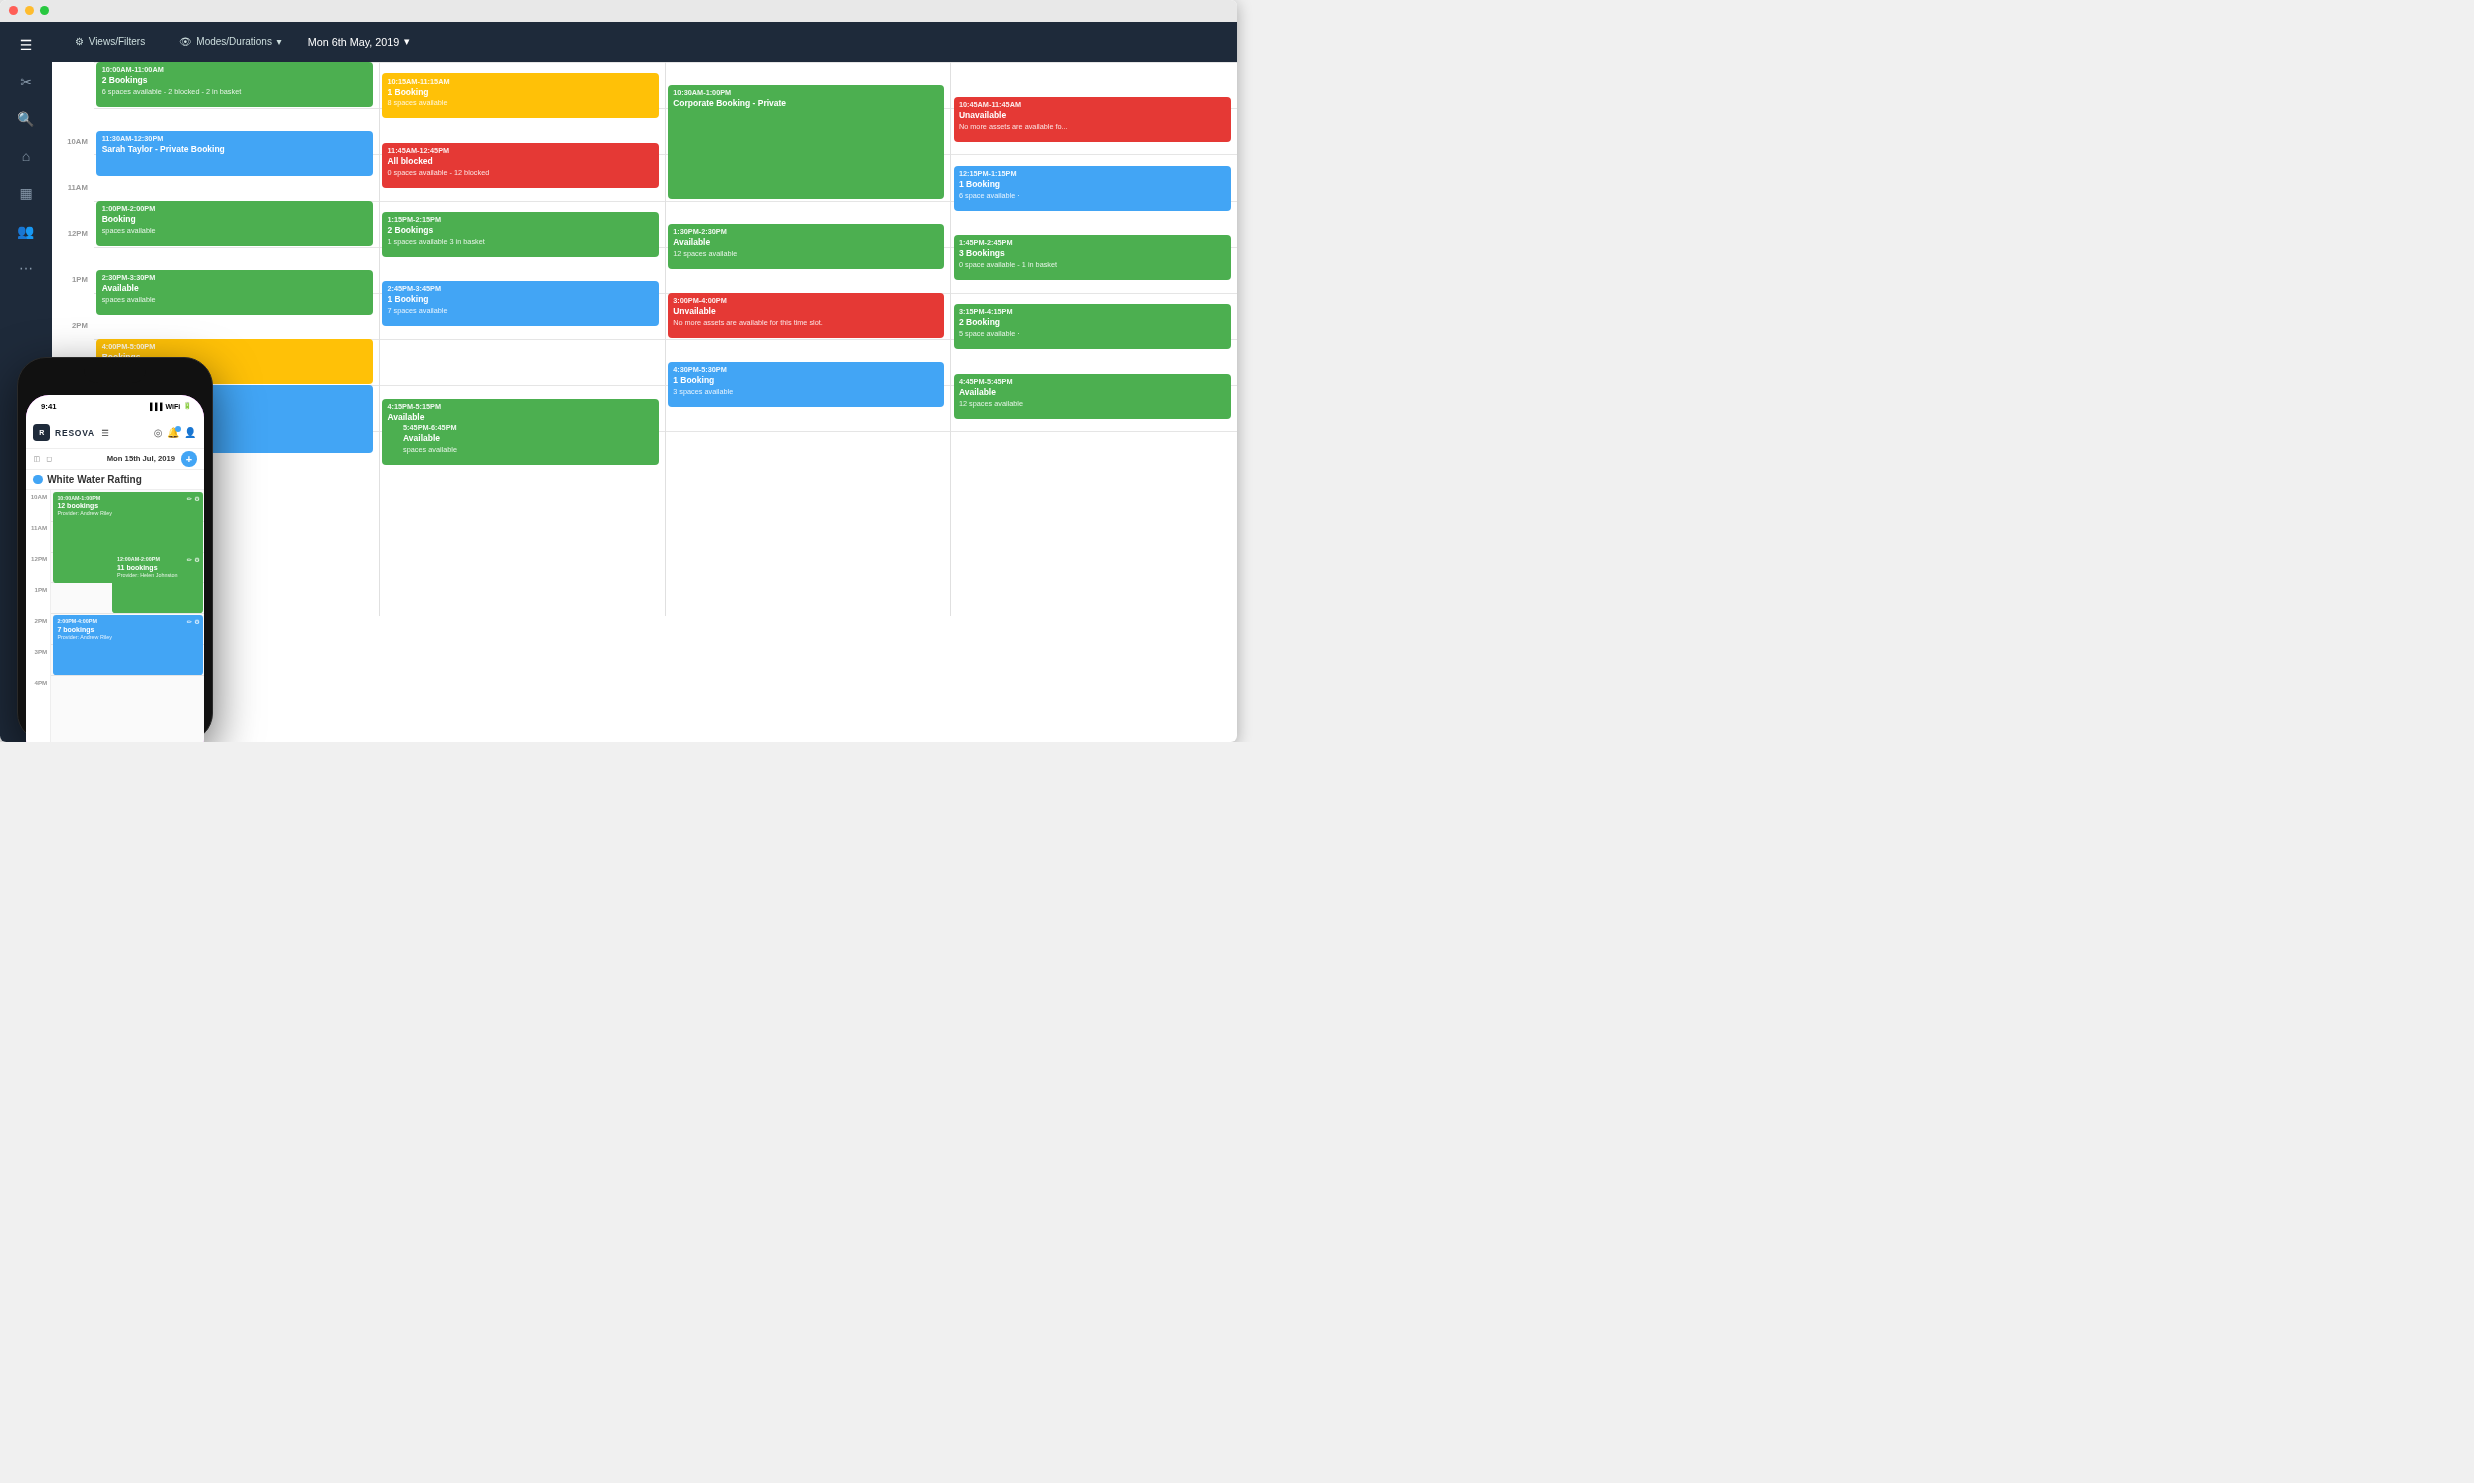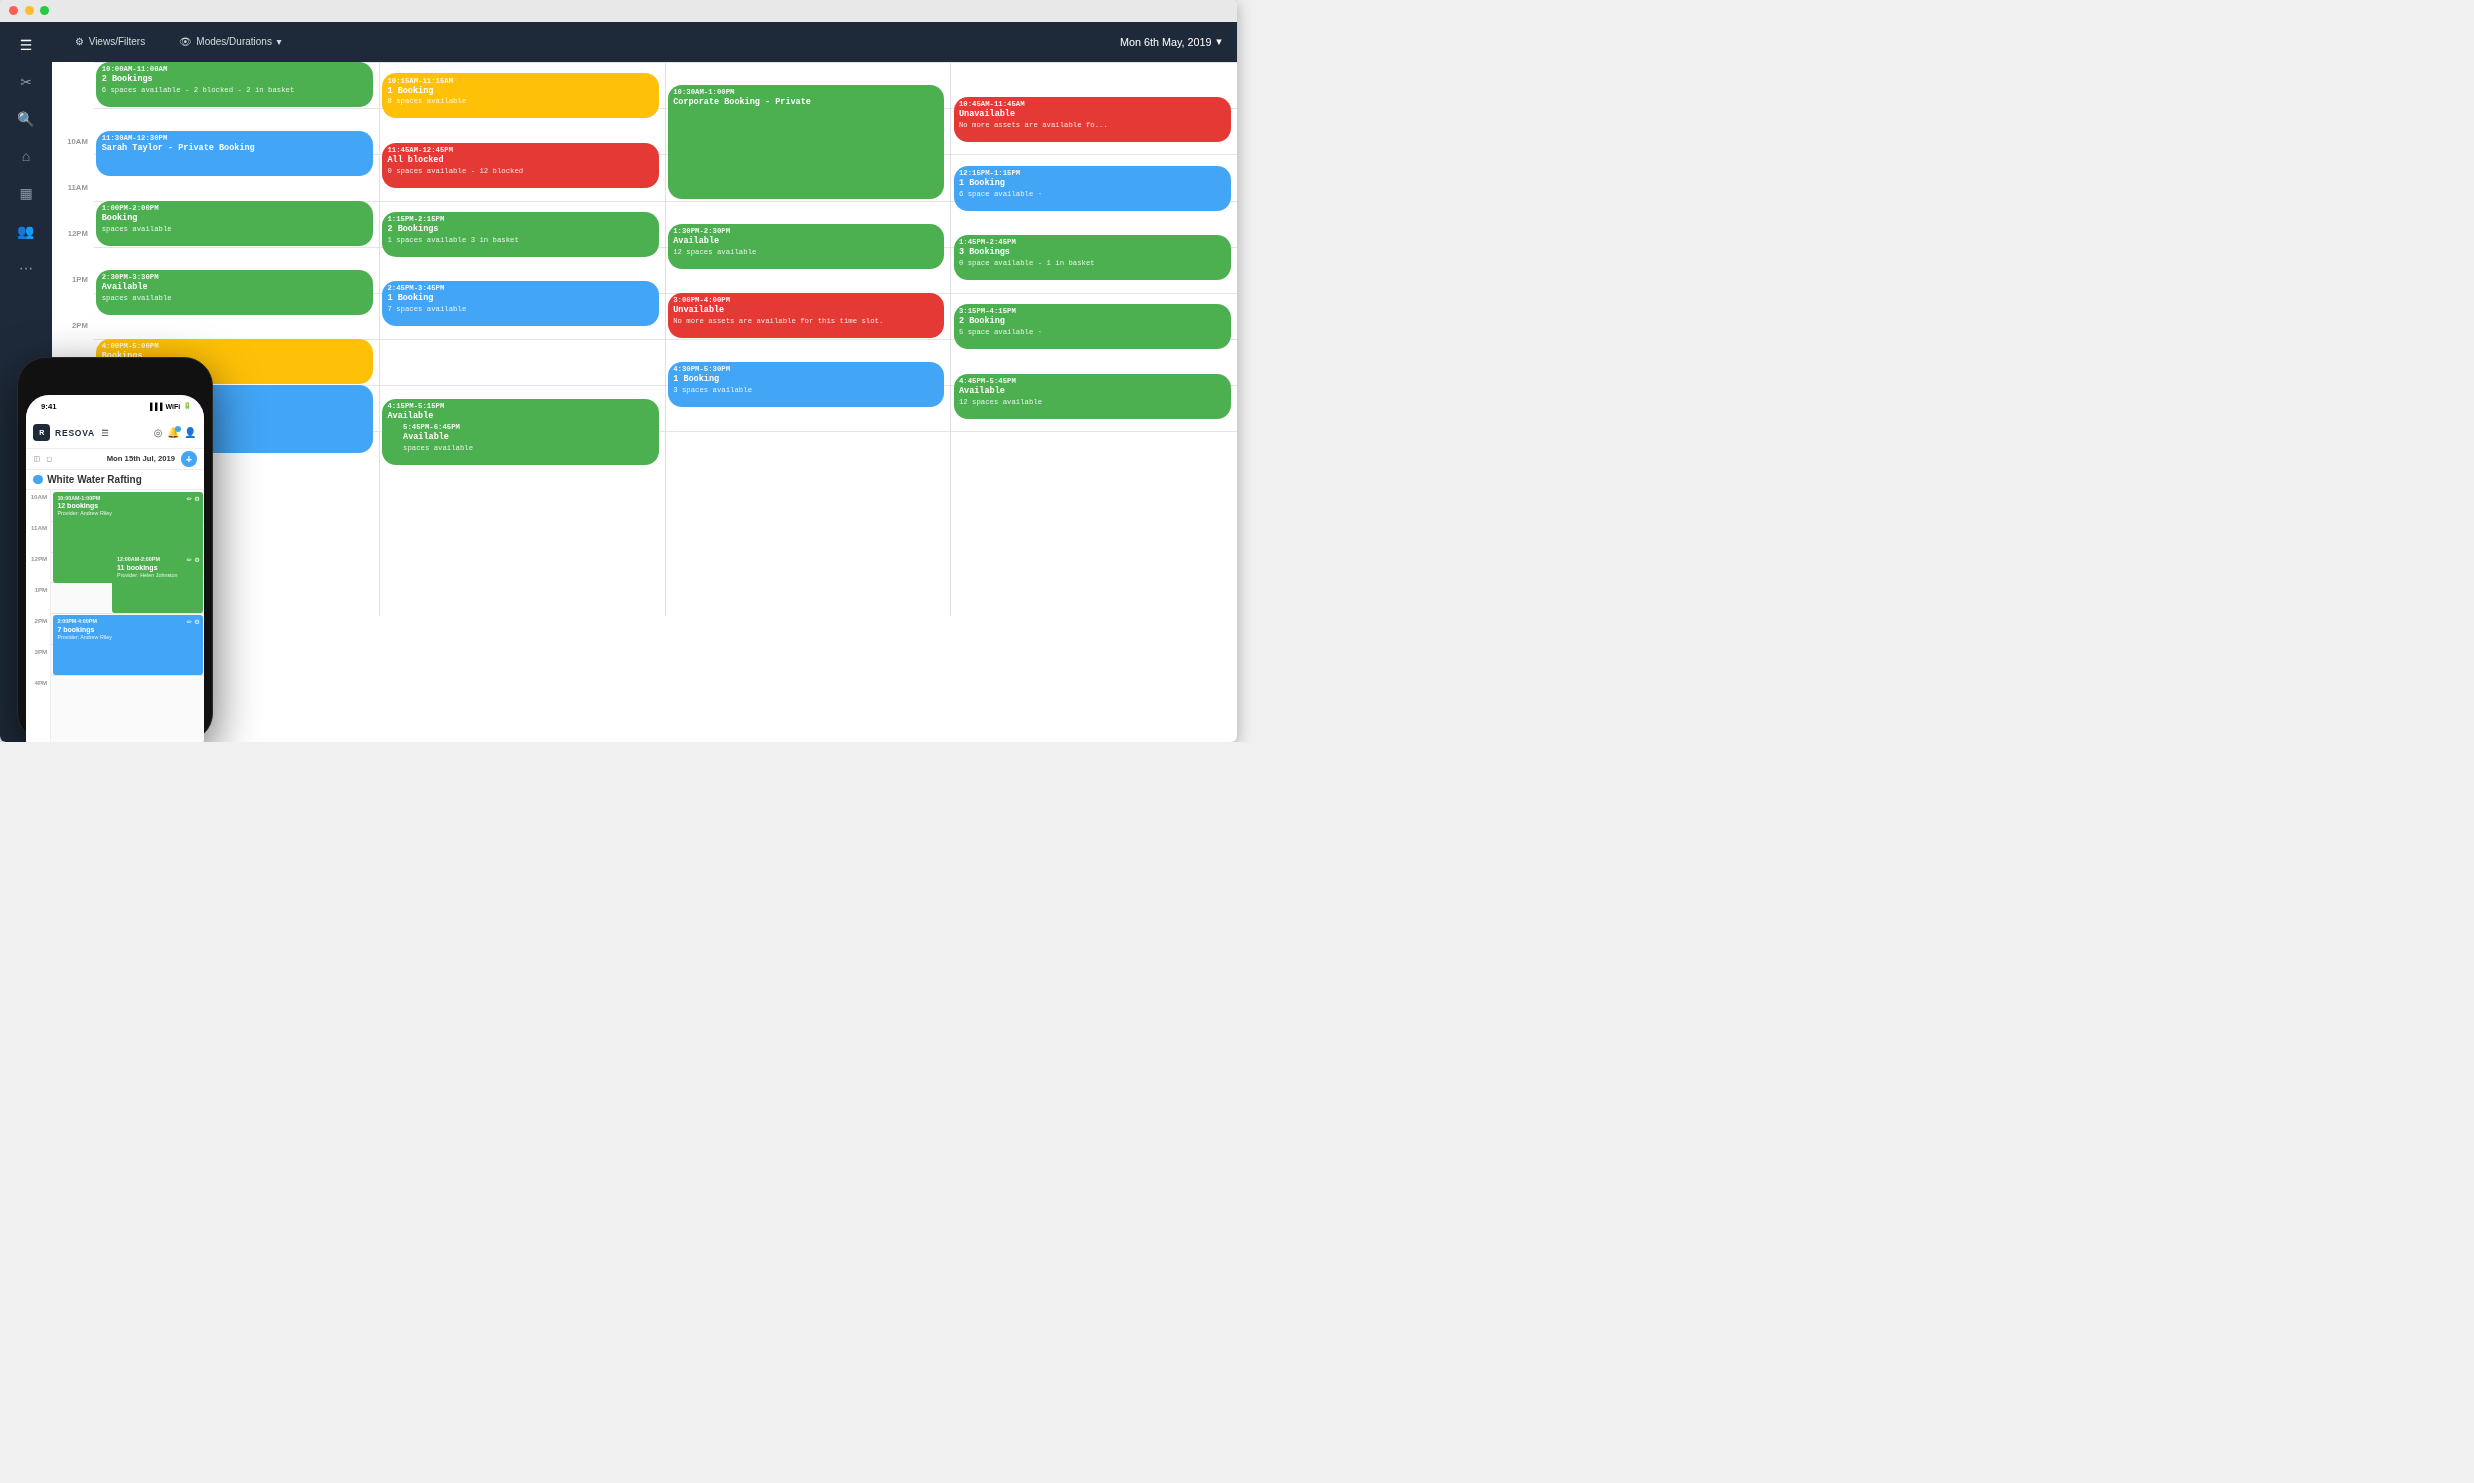--- a/index.html
+++ b/index.html
@@ -17,21 +17,21 @@
 
     
     .sidebar { width: 52px; background: #1e2a3a; display: flex; flex-direction: column; align-items: center; padding: 7.7px 0; gap: 6.2px; flex-shrink: 0; }
     .sidebar-icon { width: 31px; height: 31px; display: flex; align-items: center; justify-content: center; border-radius: 4.6px; cursor: pointer; color: #8899aa; font-size: 14px; }
     .sidebar-icon.active { color: #fff; }
 
     
     .main-area { flex: 1; display: flex; flex-direction: column; overflow: hidden; }
     .header { height: 40px; background: #1e2a3a; display: flex; align-items: center; padding: 0 15.4px; gap: 18.5px; }
     .header-btn { color: #cdd; font-size: 10px; display: flex; align-items: center; gap: 4.6px; cursor: pointer; padding: 4.6px 7.7px; border-radius: 3.1px; }
-    .header-center { flex: 1; display: flex; justify-content: flex-end; }
+    .header-center { flex: 1; display: flex; justify-content: flex-start; }
     .date-btn { color: #fff; font-size: 10.8px; font-weight: 500; display: flex; align-items: center; gap: 4.6px; cursor: pointer; }
     .col-headers { display: grid; grid-template-columns: repeat(4, 1fr); border-bottom: 0.8px solid #e0e0e0; background: #fff; flex-shrink: 0; min-height: 40px; }
     .col-header { text-align: center; padding: 10.8px 6.2px; font-size: 10.8px; color: #555; font-weight: 500; border-right: 0.8px solid #e0e0e0; }
     .col-header:last-child { border-right: none; }
 
     .ev-green { background: #4caf50; color: #fff; }
     .ev-yellow { background: #ffc107; color: #fff; }
     .ev-red { background: #e53935; color: #fff; }
     .ev-blue { background: #42a5f5; color: #fff; }
 
@@ -48,21 +48,21 @@
 
     .cols-scroll { flex: 1; overflow-y: auto; overflow-x: hidden; }
 
     .col-grid { display: grid; grid-template-columns: repeat(4, 1fr); height: 554px;  position: relative; }
     .col-strip { position: relative; border-right: 0.8px solid #e0e0e0; }
     .col-strip:last-child { border-right: none; }
 
     
     .hline { position: absolute; left: 0; right: 0; border-top: 0.8px solid #e5e5e5; pointer-events: none; }
 
-    .ev { position: absolute; left: 2.3px; right: 6px; border-radius: 14px; padding: 3.8px 5.4px; overflow: hidden; cursor: pointer; font-family: Liberation Mono, monospace; }
+    .ev { position: absolute; left: 2.3px; right: 6px; border-radius: 4px; padding: 3.8px 5.4px; overflow: hidden; cursor: pointer; }
     .ev .et { font-size: 7.3px; font-weight: 700; opacity: 0.9; }
     .ev .en { font-size: 8.5px; font-weight: 700; margin-top: 0.8px; }
     .ev .es { font-size: 7.3px; margin-top: 1.5px; opacity: 0.85; }
   </style>
 </head>
 <body>
 
 <div class="window">
 
   <div class="titlebar">

